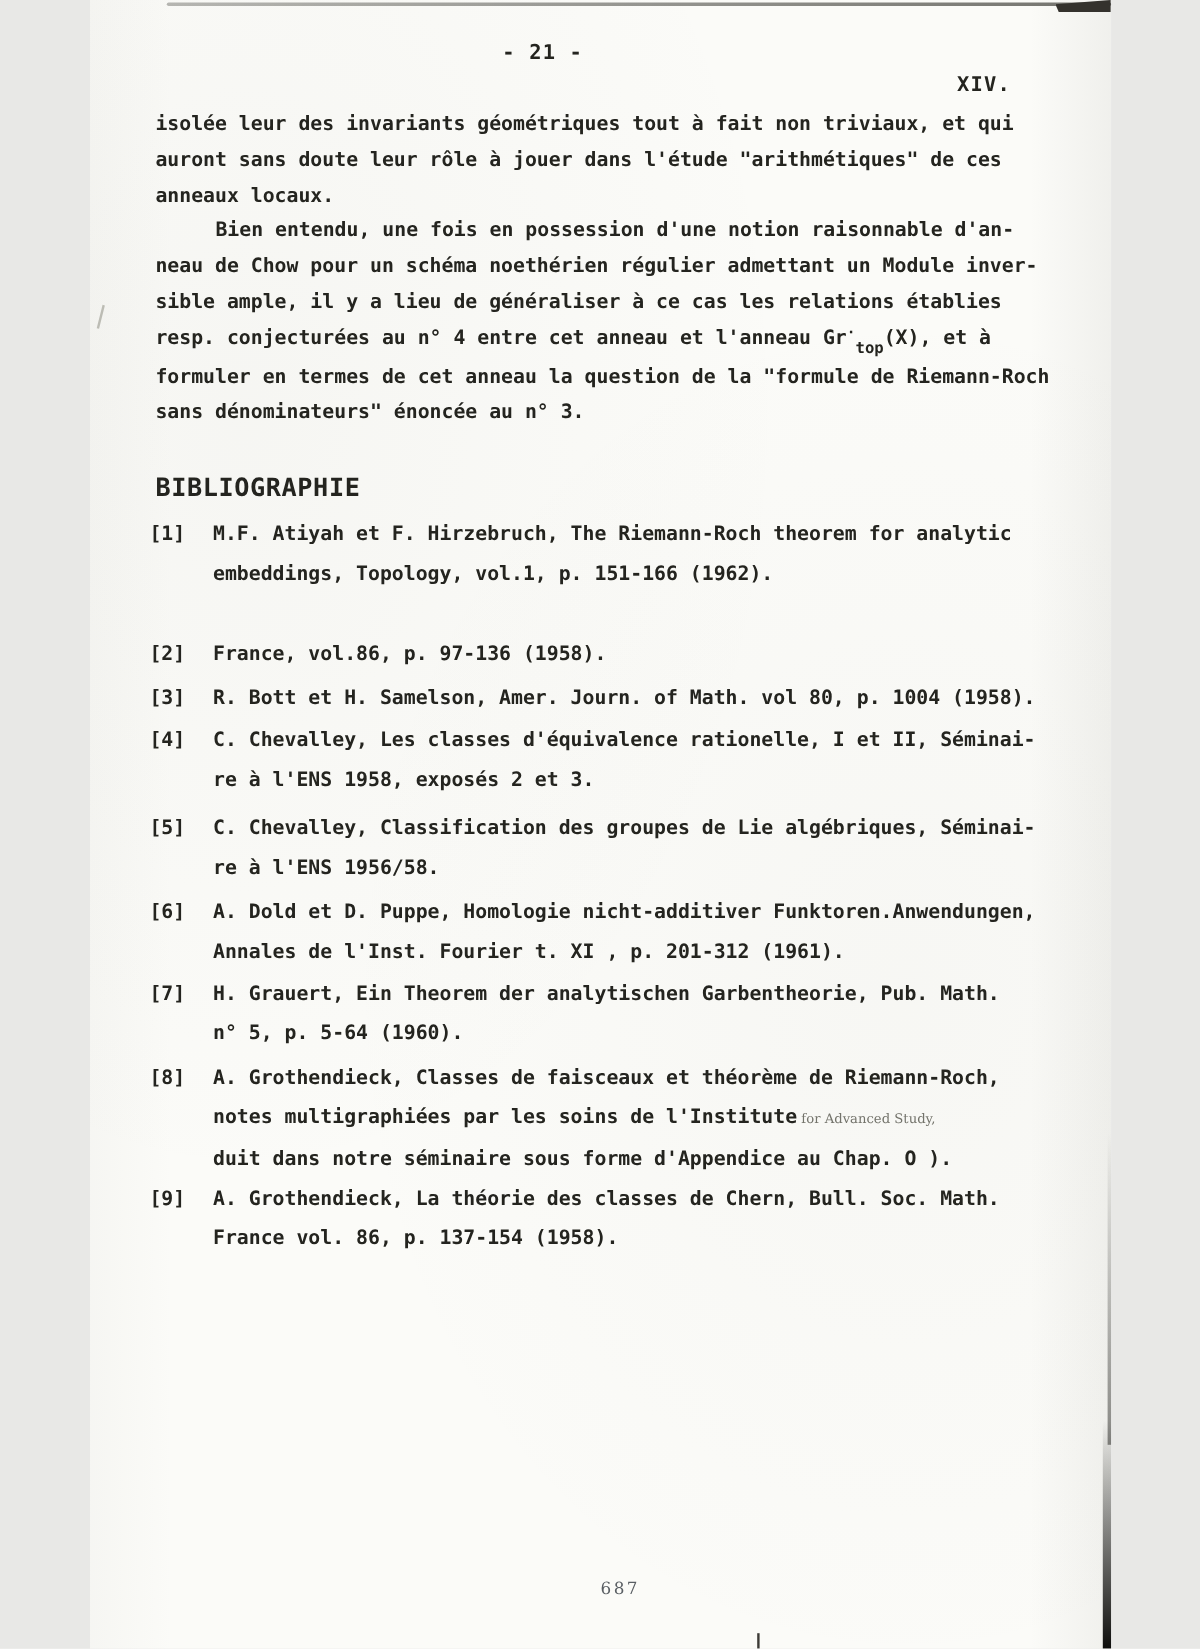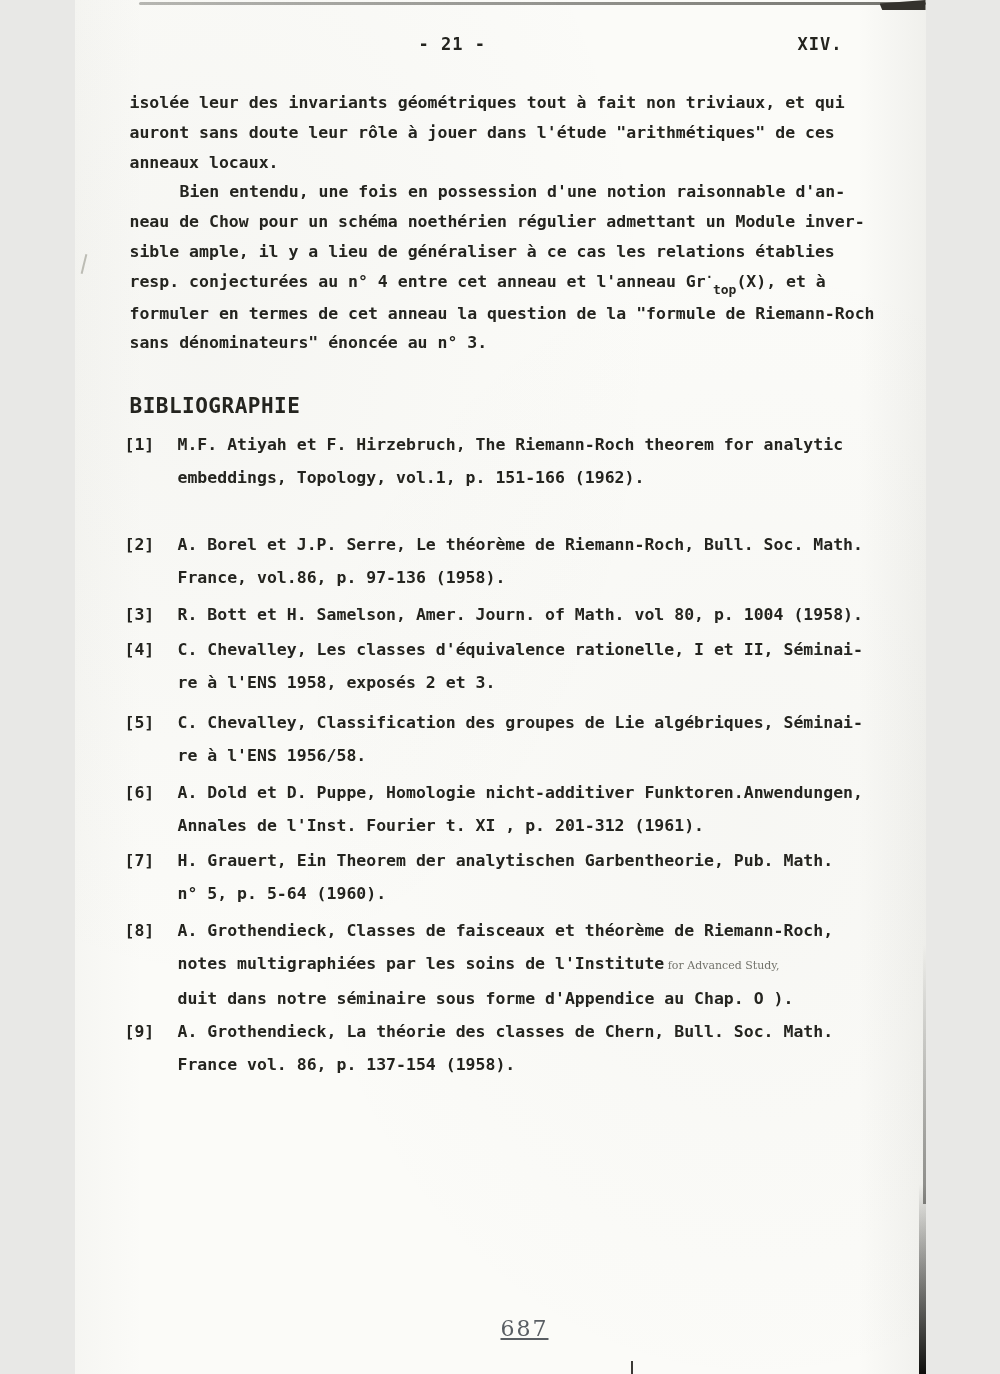--- a/index.html
+++ b/index.html
@@ -26,38 +26,38 @@
   .scan-right-strip{position:absolute;right:0;bottom:0;width:7px;height:190px;
     background:linear-gradient(to bottom, rgba(30,30,28,0), #0e0e0c);}
   .scan-right-thin{position:absolute;right:0;bottom:170px;width:3px;height:260px;
     background:linear-gradient(to bottom, rgba(50,50,46,0), rgba(50,50,46,0.55));}
   .scan-left-mark{position:absolute;left:8px;top:254px;width:2px;height:20px;
     background:#bcbcb4;transform:rotate(14deg);}
   .scan-bottom-tick{position:absolute;left:556px;bottom:0;width:2px;height:13px;background:#3c3a36;}
   
   .hdr{position:absolute;top:34px;font-size:17px;letter-spacing:1px;}
   .hdr-left{left:344px;}
-  .hdr-right{left:723px;}
+  .hdr-right{left:723px;margin-top:27px;}
   
   .content{position:absolute;left:50px;top:88px;width:790px;}
   .para{margin-left:5px;font-size:16.5px;line-height:29.8px;}
   .line{white-space:pre;}
   .indent{padding-left:50px;}
   .gr-sup{font-size:12px;position:relative;top:-6px;}
   .gr-sub{font-size:13px;line-height:0;position:relative;top:7px;}
   
   .bib-title{margin-left:5px;margin-top:36px;font-size:21px;letter-spacing:0.5px;}
   .ref{display:flex;margin-top:4px;font-size:16.5px;line-height:33px;}
   .ref-label{width:53px;flex-shrink:0;}
   .ref-text{flex:1;}
   .alt-type{font-family:"DejaVu Serif", serif;font-weight:400;color:#73736b;font-size:11px;}
   
   .page-num{position:absolute;left:426px;top:1316px;
     font-family:"DejaVu Serif", serif;font-weight:400;
-    font-size:22px;letter-spacing:2px;color:#595e63;text-decoration:underline;}
+    font-size:14px;letter-spacing:2px;color:#595e63;}
 </style>
 </head>
 <body>
 
 <div class="page">
 
   <div class="scan-top-line"></div>
   <div class="scan-top-corner"></div>
   <div class="scan-right-thin"></div>
   <div class="scan-right-strip"></div>
@@ -90,21 +90,20 @@
       <div class="ref-label">[1]</div>
       <div class="ref-text">
         <div class="line">M.F. Atiyah et F. Hirzebruch, The Riemann-Roch theorem for analytic</div>
         <div class="line">embeddings, Topology, vol.1, p. 151-166 (1962).</div>
       </div>
     </div>
 
     <div class="ref" style="margin-top:34px;">
       <div class="ref-label">[2]</div>
       <div class="ref-text">
-        <div class="line">A. Borel et J.P. Serre, Le théorème de Riemann-Roch, Bull. Soc. Math.</div>
         <div class="line">France, vol.86, p. 97-136 (1958).</div>
       </div>
     </div>
 
     <div class="ref">
       <div class="ref-label">[3]</div>
       <div class="ref-text">
         <div class="line">R. Bott et H. Samelson, Amer. Journ. of Math. vol 80, p. 1004 (1958).</div>
       </div>
     </div>

